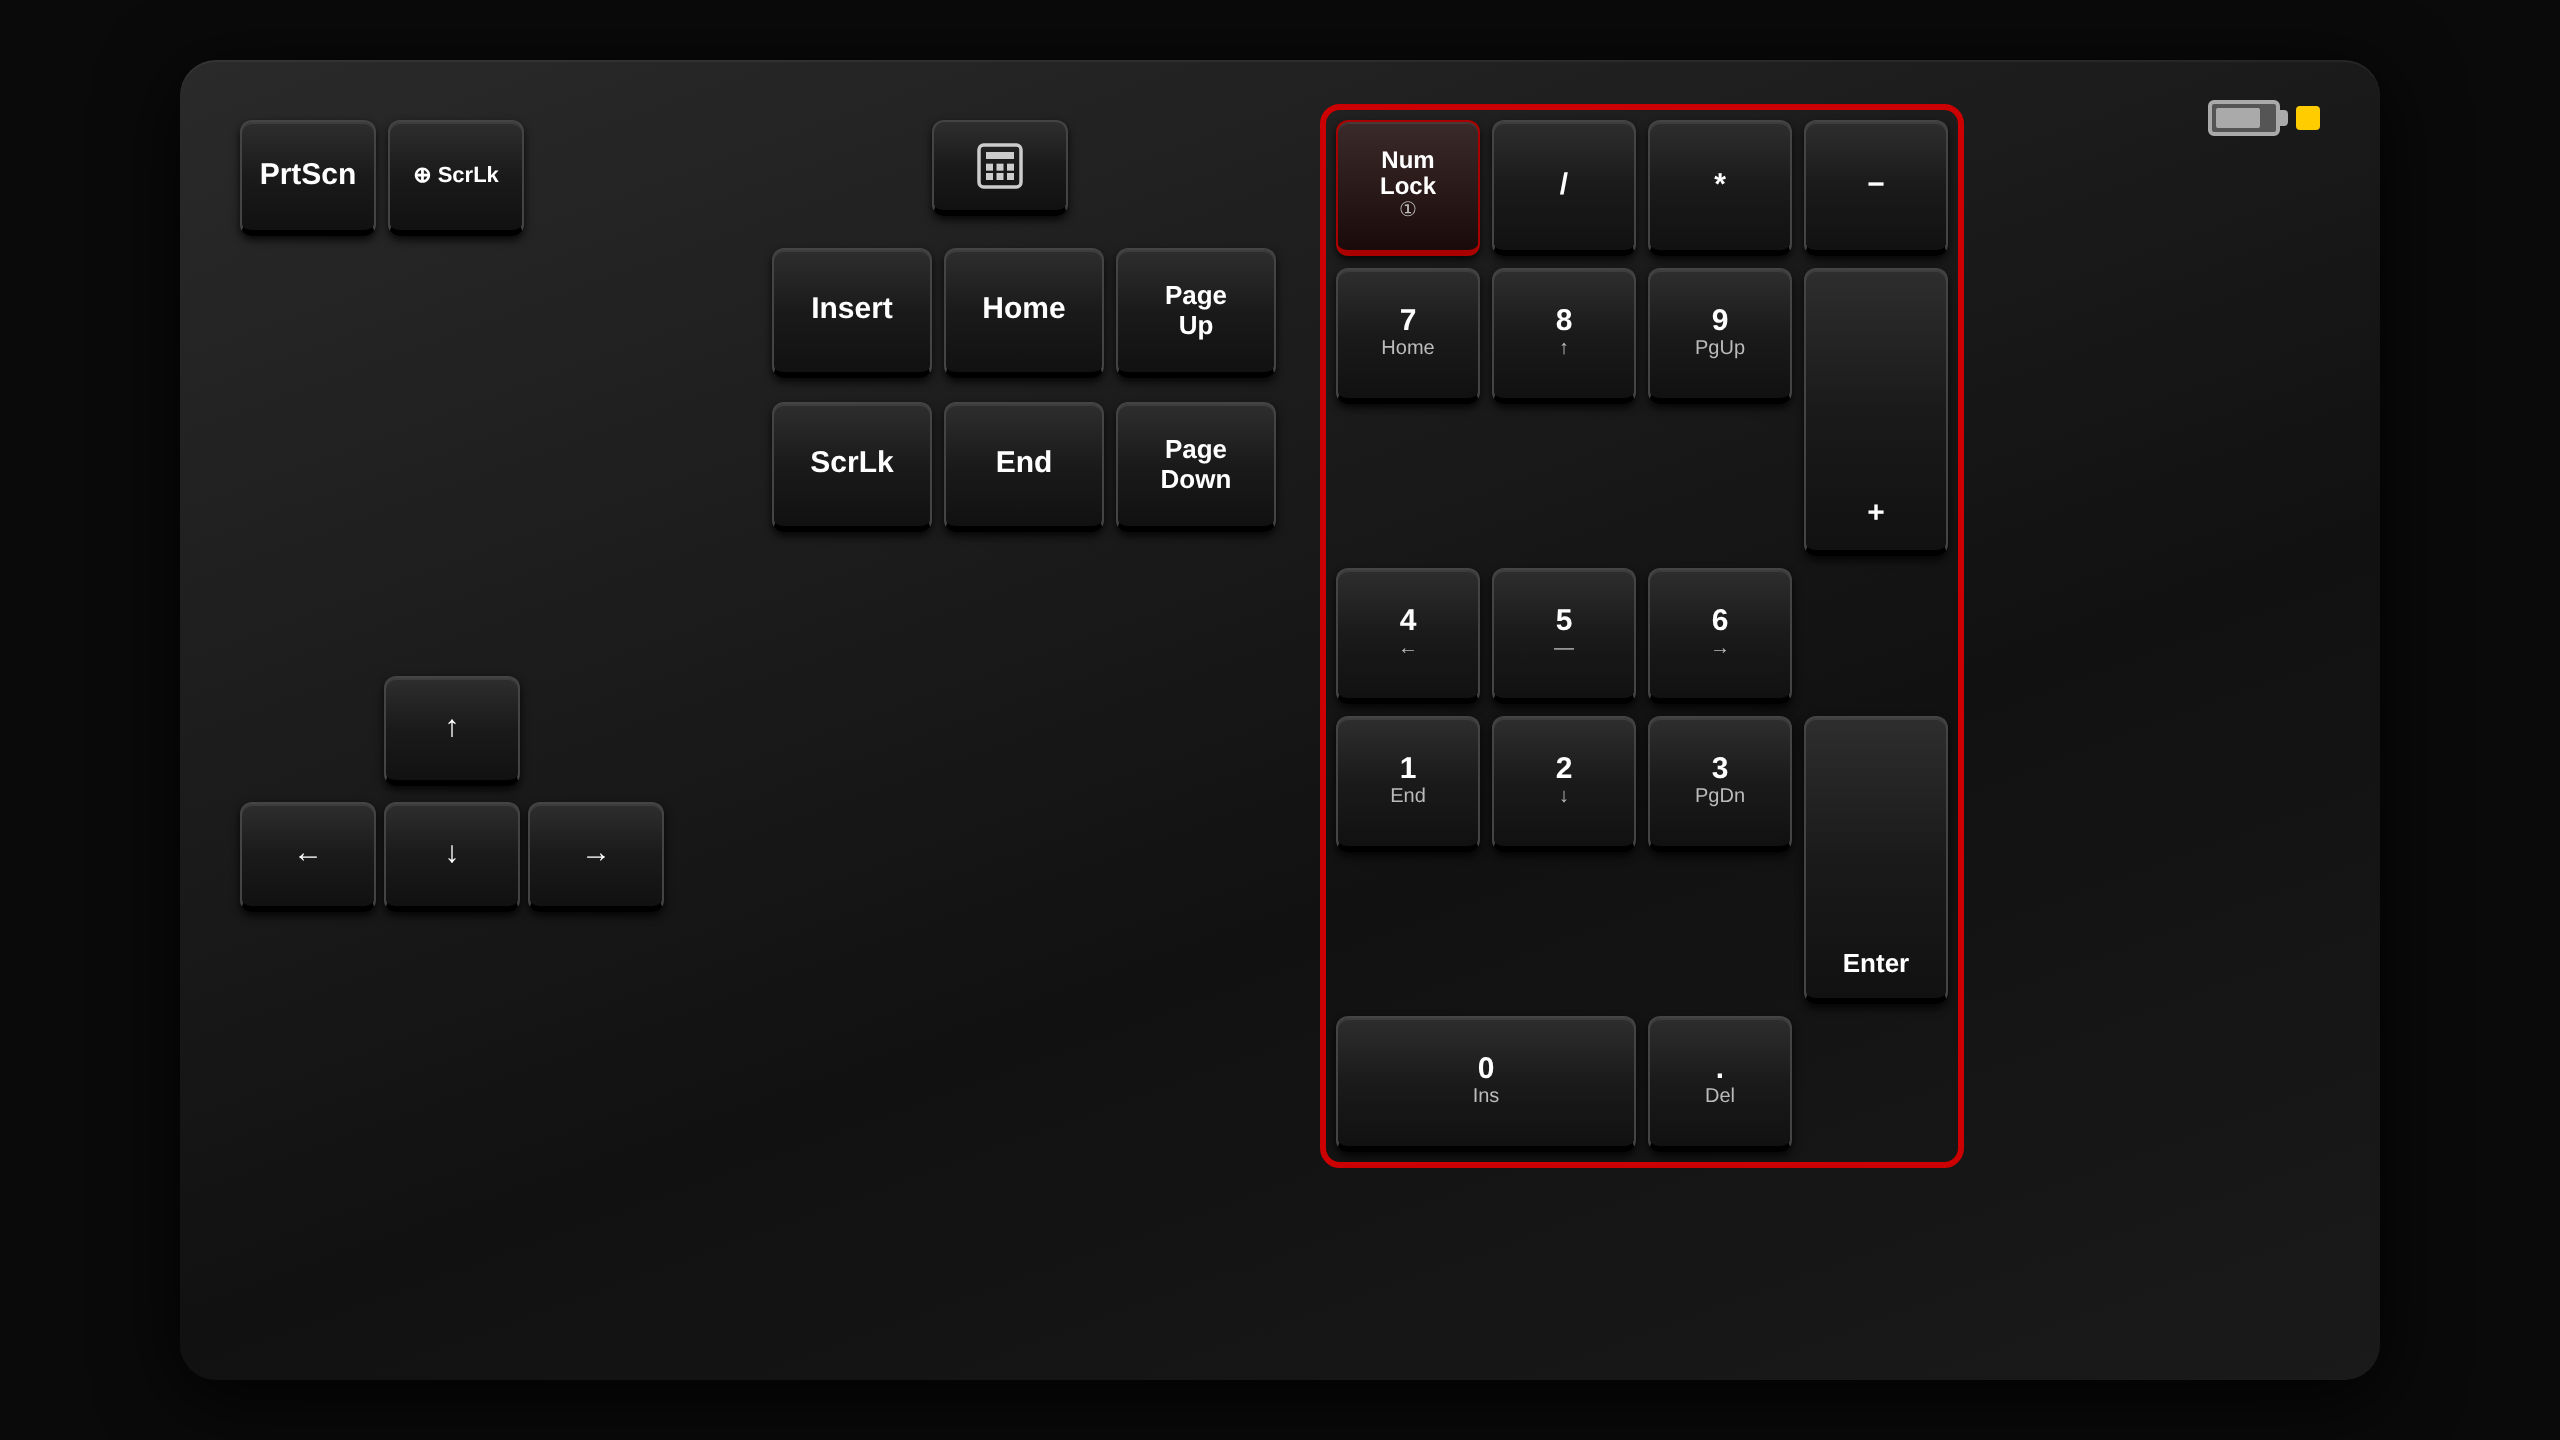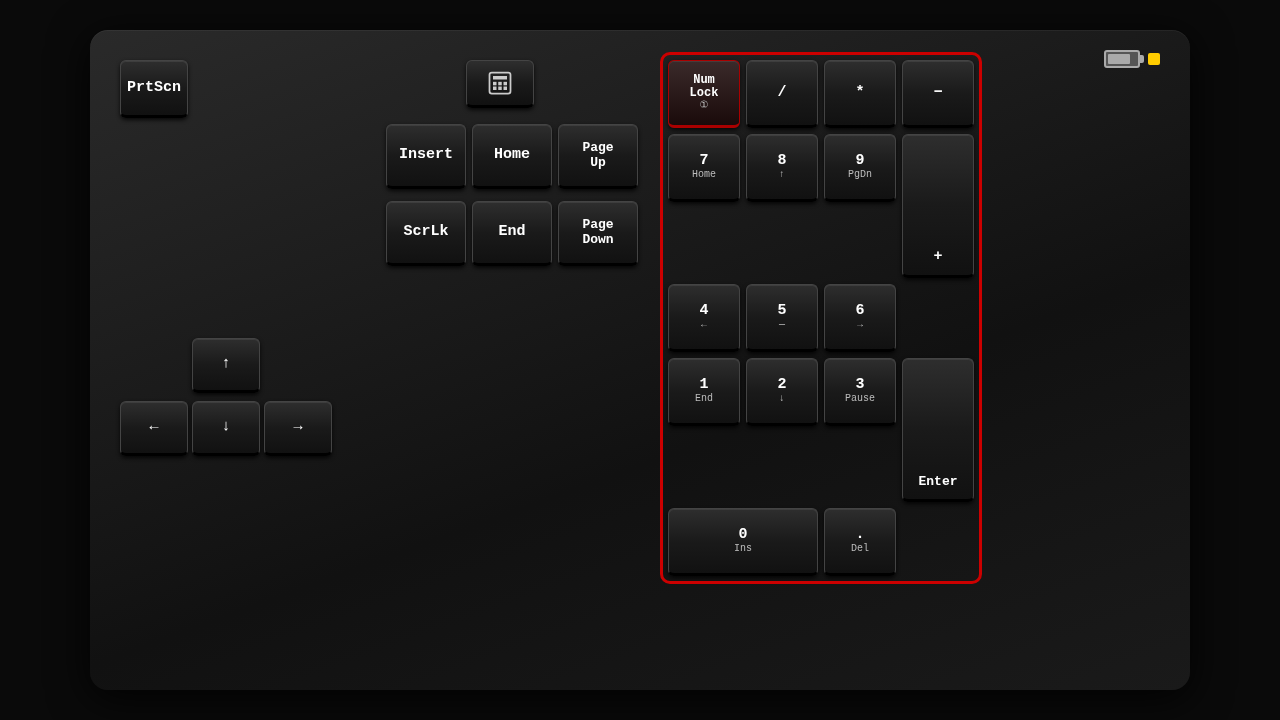--- a/index.html
+++ b/index.html
@@ -23,21 +23,20 @@
       border-radius: 18px;
       padding: 30px 30px 20px 30px;
       box-shadow: 0 8px 40px rgba(0,0,0,0.9), inset 0 1px 0 rgba(255,255,255,0.05);
     }
 
     .keyboard-layout {
       display: flex;
       gap: 30px;
       height: 100%;
       align-items: flex-start;
-      font-family: Liberation Mono, monospace;
     }
 
     .main-section {
       display: flex;
       flex-direction: column;
       gap: 6px;
       flex: 0 0 auto;
     }
 
     .top-row {
@@ -240,20 +239,23 @@
     <div class="led-indicator"></div>
   </div>
 
   <div class="keyboard-layout">
 
     <div class="main-section">
 
       <div class="top-row">
         <div class="key key-small">
           <span class="primary">PrtScn</span>
+        </div>
+        <div class="key key-small">
+          <span class="primary" style="font-size:11px">⊕ ScrLk</span>
         </div>
       </div>
 
       <div style="height: 180px;"></div>
 
       <div class="arrow-cluster" style="margin-top:20px;">
         <div style="display:flex; justify-content:center; margin-bottom:4px;">
           <div class="key key-arrow">
             <span class="primary">↑</span>
           </div>
@@ -338,21 +340,21 @@
         <div class="key key-numpad">
           <span class="primary">7</span>
           <span class="secondary">Home</span>
         </div>
         <div class="key key-numpad">
           <span class="primary">8</span>
           <span class="secondary">↑</span>
         </div>
         <div class="key key-numpad">
           <span class="primary">9</span>
-          <span class="secondary">PgDn</span>
+          <span class="secondary">PgUp</span>
         </div>
         <div class="key key-numpad-tall">
           <span class="primary">+</span>
         </div>
       </div>
 
       <div class="numpad-row">
         <div class="key key-numpad">
           <span class="primary">4</span>
           <span class="secondary">←</span>
@@ -371,21 +373,21 @@
         <div class="key key-numpad">
           <span class="primary">1</span>
           <span class="secondary">End</span>
         </div>
         <div class="key key-numpad">
           <span class="primary">2</span>
           <span class="secondary">↓</span>
         </div>
         <div class="key key-numpad">
           <span class="primary">3</span>
-          <span class="secondary">Pause</span>
+          <span class="secondary">PgDn</span>
         </div>
         <div class="key key-numpad-tall">
           <span class="primary" style="font-size:13px;text-align:center;">Enter</span>
         </div>
       </div>
 
       <div class="numpad-row">
         <div class="key key-numpad-wide">
           <span class="primary">0</span>
           <span class="secondary">Ins</span>

